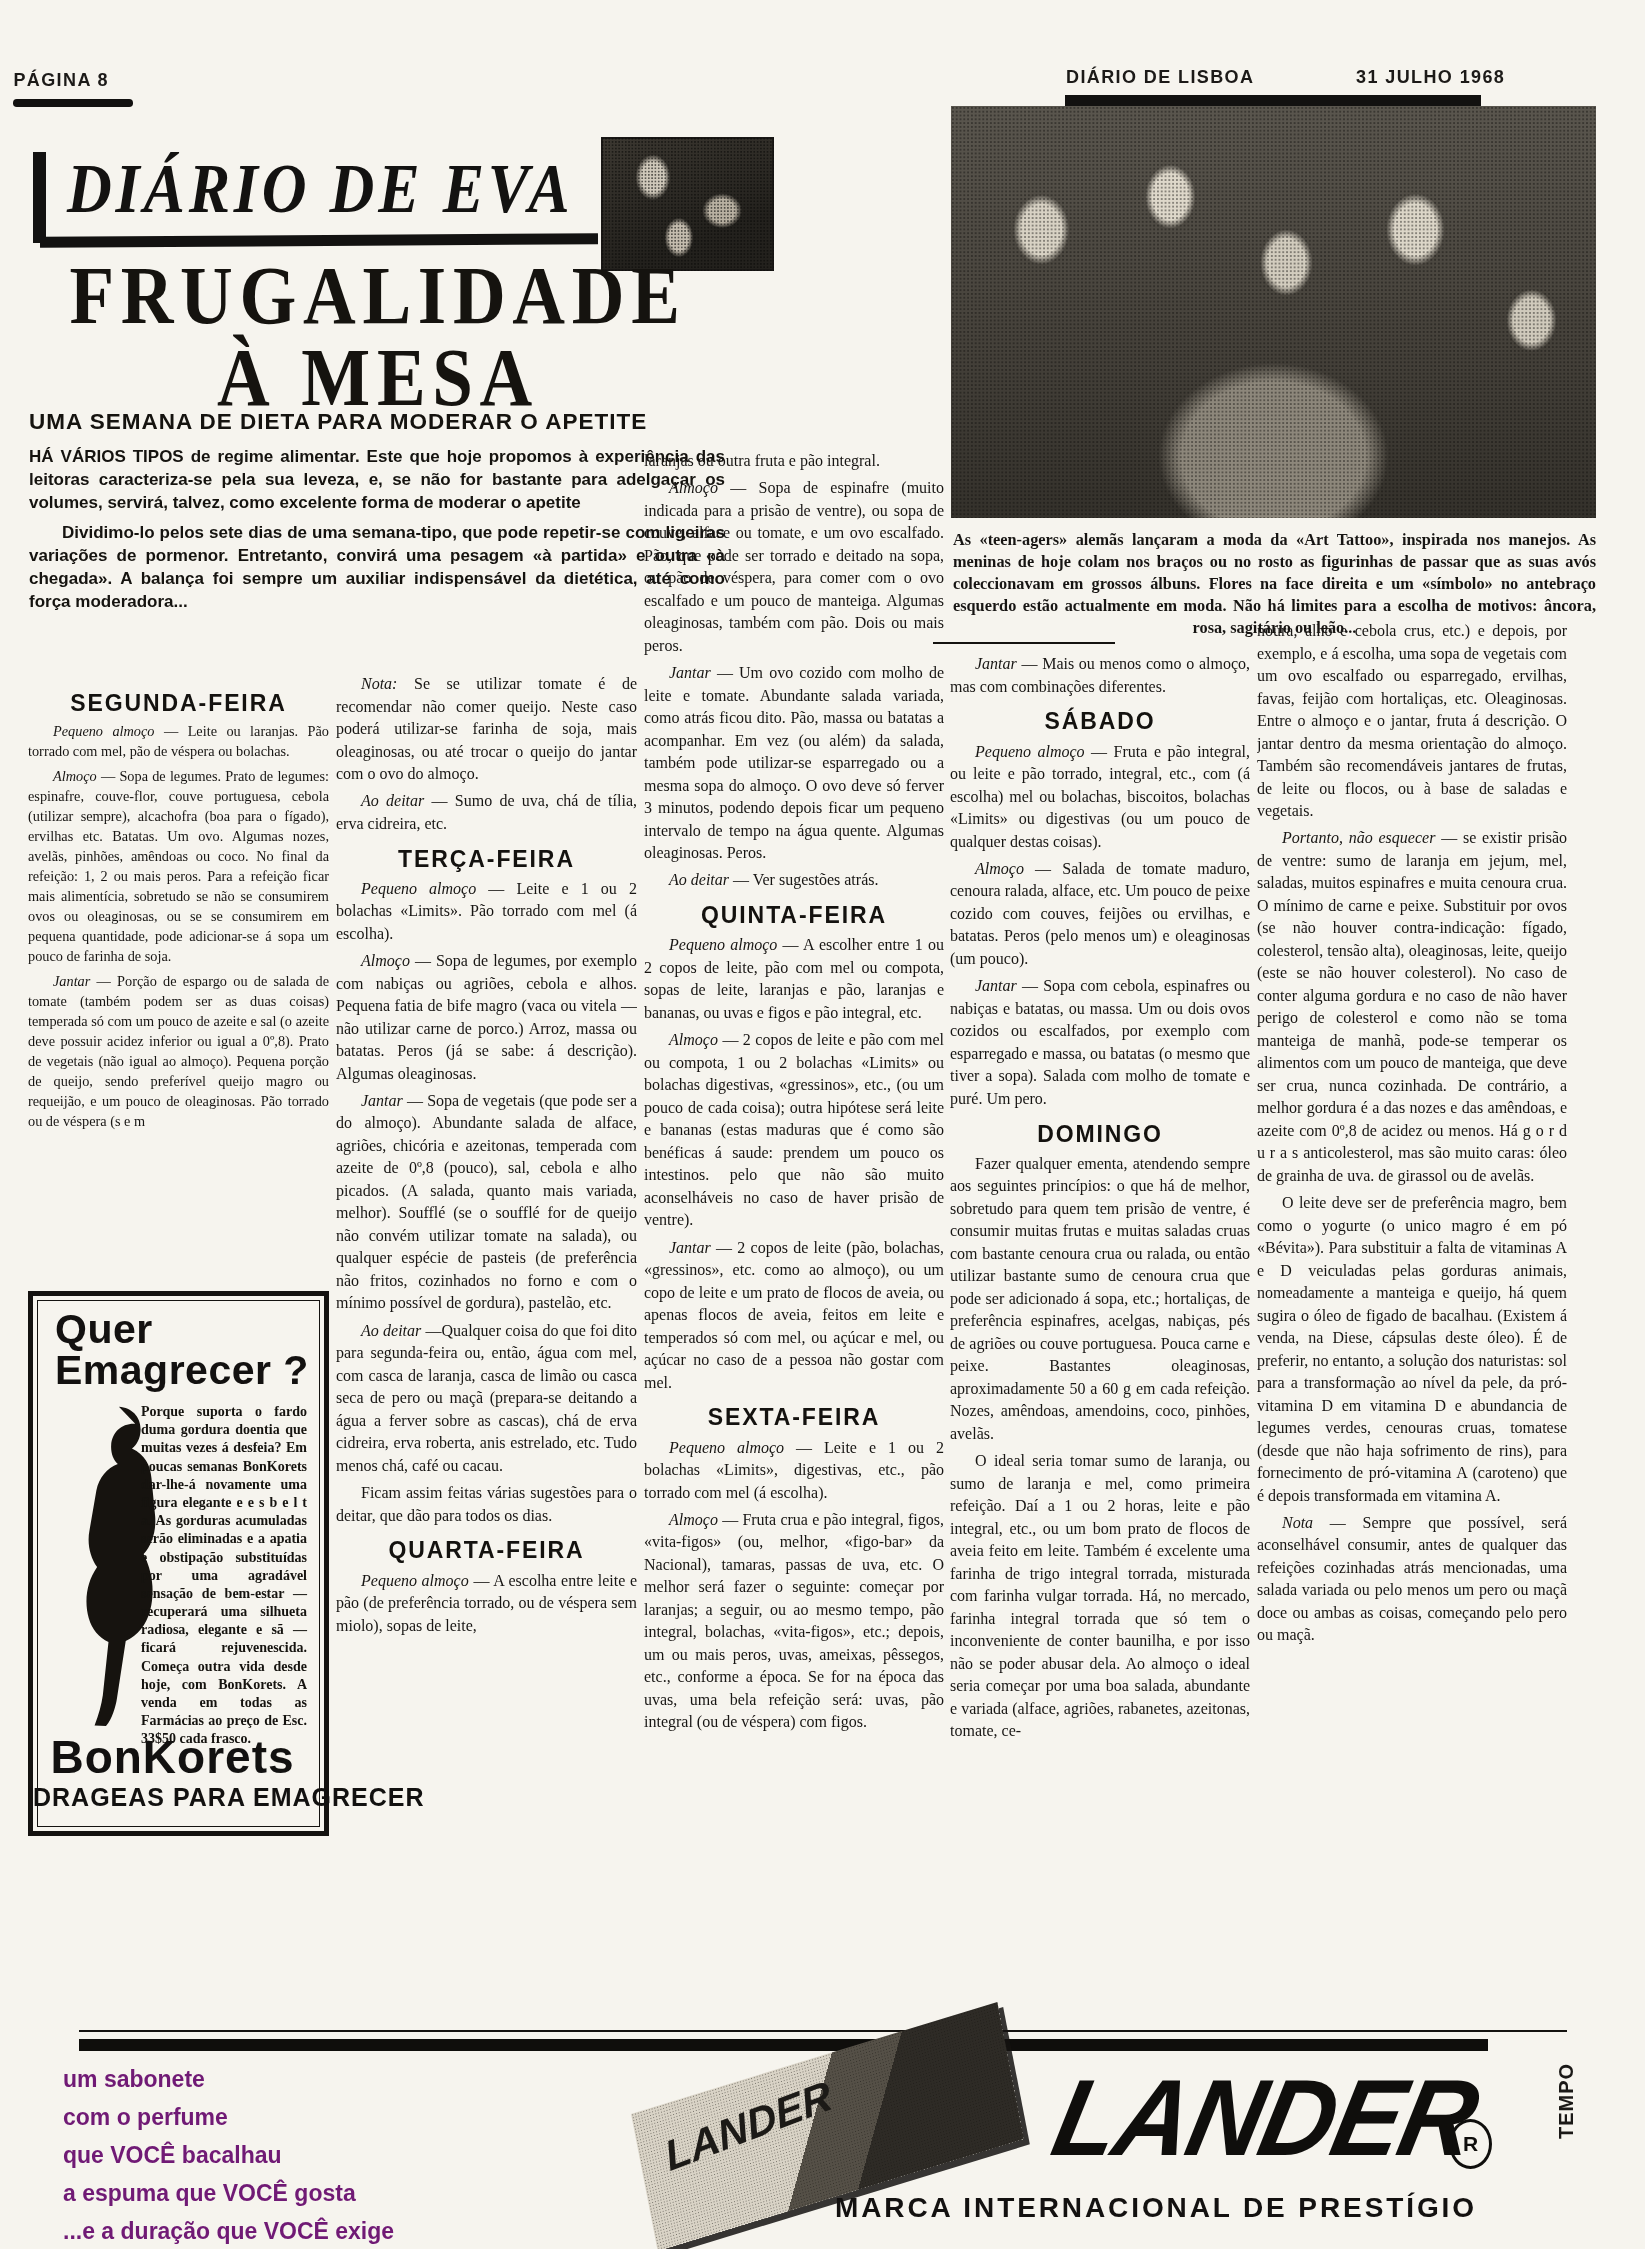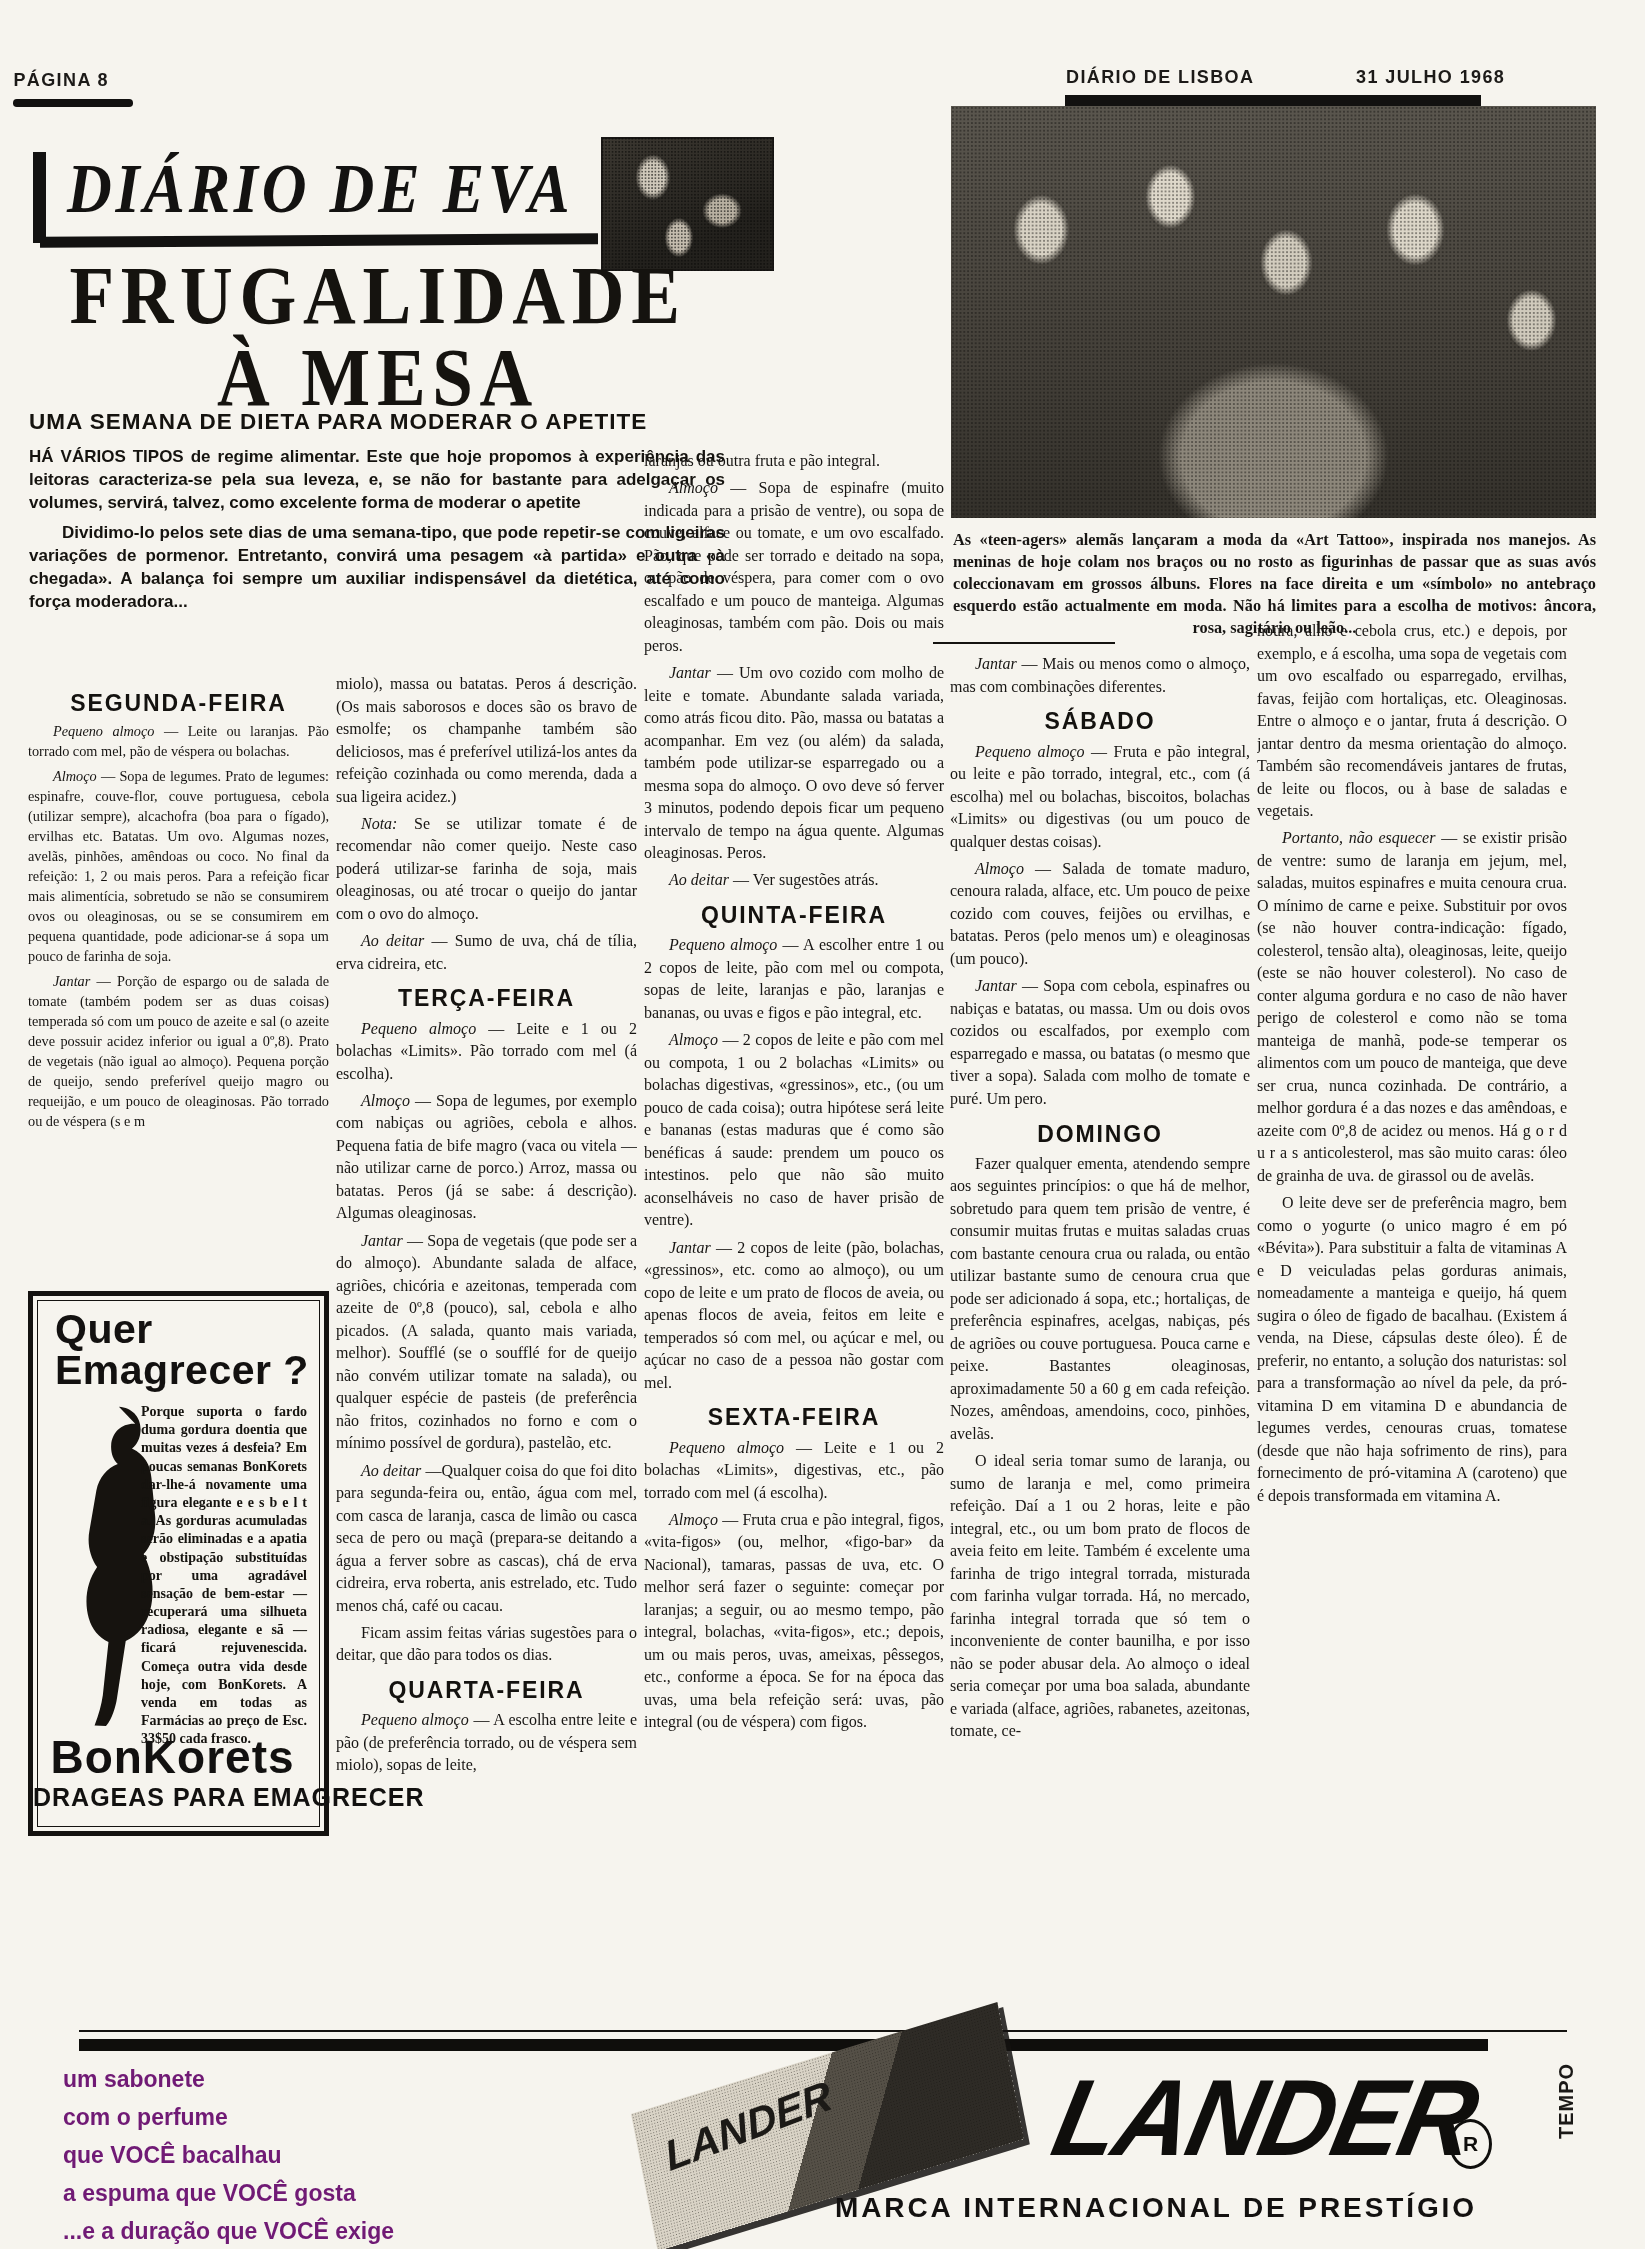--- a/index.html
+++ b/index.html
@@ -122,21 +122,20 @@
   <div class="abs caption" style="left:953px;top:529px;width:643px;">As «teen-agers» alemãs lançaram a moda da «Art Tattoo», inspirada nos manejos. As meninas de hoje colam nos braços ou no rosto as figurinhas de passar que as suas avós coleccionavam em grossos álbuns. Flores na face direita e um «símbolo» no antebraço esquerdo estão actualmente em moda. Não há limites para a escolha de motivos: âncora, rosa, sagitário ou leão...</div>
   <div class="abs cap-rule" style="left:933px;top:642px;width:182px;height:2.4px;"></div>
 
   <div id="col0" class="col" style="left:28px;top:681px;width:301px;height:598px;">
       <div class="day-heading">SEGUNDA-FEIRA</div>
       <p><span class="lead">Pequeno almoço </span>— Leite ou laranjas. Pão torrado com mel, pão de véspera ou bolachas.</p>
       <p><span class="lead">Almoço </span>— Sopa de legumes. Prato de legumes: espinafre, couve-flor, couve portuguesa, cebola (utilizar sempre), alcachofra (boa para o fígado), ervilhas etc. Batatas. Um ovo. Algumas nozes, avelãs, pinhões, amêndoas ou coco. No final da refeição: 1, 2 ou mais peros. Para a refeição ficar mais alimentícia, sobretudo se não se consumirem ovos ou oleaginosas, ou se se consumirem em pequena quantidade, pode adicionar-se á sopa um pouco de farinha de soja.</p>
       <p><span class="lead">Jantar </span>— Porção de espargo ou de salada de tomate (também podem ser as duas coisas) temperada só com um pouco de azeite e sal (o azeite deve possuir acidez inferior ou igual a 0º,8). Prato de vegetais (não igual ao almoço). Pequena porção de queijo, sendo preferível queijo magro ou requeijão, e um pouco de oleaginosas. Pão torrado ou de véspera (s e m</p>
     </div>
   <div id="col1" class="col" style="left:336px;top:673px;width:301px;height:1358px;">
-      <p class="noindent">miolo), massa ou batatas. Peros á descrição. (Os mais saborosos e doces são os bravo de esmolfe; os champanhe também são deliciosos, mas é preferível utilizá-los antes da refeição cozinhada ou como merenda, dada a sua ligeira acidez.)</p>
       <p><span class="lead">Nota: </span>Se se utilizar tomate é de recomendar não comer queijo. Neste caso poderá utilizar-se farinha de soja, mais oleaginosas, ou até trocar o queijo do jantar com o ovo do almoço.</p>
       <p><span class="lead">Ao deitar </span>— Sumo de uva, chá de tília, erva cidreira, etc.</p>
       <div class="day-heading">TERÇA-FEIRA</div>
       <p><span class="lead">Pequeno almoço </span>— Leite e 1 ou 2 bolachas «Limits». Pão torrado com mel (á escolha).</p>
       <p><span class="lead">Almoço </span>— Sopa de legumes, por exemplo com nabiças ou agriões, cebola e alhos. Pequena fatia de bife magro (vaca ou vitela — não utilizar carne de porco.) Arroz, massa ou batatas. Peros (já se sabe: á descrição). Algumas oleaginosas.</p>
       <p><span class="lead">Jantar </span>— Sopa de vegetais (que pode ser a do almoço). Abundante salada de alface, agriões, chicória e azeitonas, temperada com azeite de 0º,8 (pouco), sal, cebola e alho picados. (A salada, quanto mais variada, melhor). Soufflé (se o soufflé for de queijo não convém utilizar tomate na salada), ou qualquer espécie de pasteis (de preferência não fritos, cozinhados no forno e com o mínimo possível de gordura), pastelão, etc.</p>
       <p><span class="lead">Ao deitar </span>—Qualquer coisa do que foi dito para segunda-feira ou, então, água com mel, com casca de laranja, casca de limão ou casca seca de pero ou maçã (prepara-se deitando a água a ferver sobre as cascas), chá de erva cidreira, erva roberta, anis estrelado, etc. Tudo menos chá, café ou cacau.</p>
       <p>Ficam assim feitas várias sugestões para o deitar, que dão para todos os dias.</p>
       <div class="day-heading">QUARTA-FEIRA</div>
       <p><span class="lead">Pequeno almoço </span>— A escolha entre leite e pão (de preferência torrado, ou de véspera sem miolo), sopas de leite,</p>
@@ -161,20 +160,21 @@
       <p><span class="lead">Almoço </span>— Salada de tomate maduro, cenoura ralada, alface, etc. Um pouco de peixe cozido com couves, feijões ou ervilhas, e batatas. Peros (pelo menos um) e oleaginosas (um pouco).</p>
       <p><span class="lead">Jantar </span>— Sopa com cebola, espinafres ou nabiças e batatas, ou massa. Um ou dois ovos cozidos ou escalfados, por exemplo com esparregado e massa, ou batatas (o mesmo que tiver a sopa). Salada com molho de tomate e puré. Um pero.</p>
       <div class="day-heading">DOMINGO</div>
       <p>Fazer qualquer ementa, atendendo sempre aos seguintes princípios: o que há de melhor, sobretudo para quem tem prisão de ventre, é consumir muitas frutas e muitas saladas cruas com bastante cenoura crua ou ralada, ou então utilizar bastante sumo de cenoura crua que pode ser adicionado á sopa, etc.; hortaliças, de preferência espinafres, acelgas, nabiças, pés de agriões ou couve portuguesa. Pouca carne e peixe. Bastantes oleaginosas, aproximadamente 50 a 60 g em cada refeição. Nozes, amêndoas, amendoins, coco, pinhões, avelãs.</p>
       <p>O ideal seria tomar sumo de laranja, ou sumo de laranja e mel, como primeira refeição. Daí a 1 ou 2 horas, leite e pão integral, etc., ou um bom prato de flocos de aveia feito em leite. Também é excelente uma farinha de trigo integral torrada, misturada com farinha vulgar torrada. Há, no mercado, farinha integral torrada que só tem o inconveniente de conter baunilha, e por isso não se poder abusar dela. Ao almoço o ideal seria começar por uma boa salada, abundante e variada (alface, agriões, rabanetes, azeitonas, tomate, ce-</p>
     </div>
   <div id="col4" class="col" style="left:1257px;top:620px;width:310px;height:1378px;">
       <p class="noindent">noura, alho e cebola crus, etc.) e depois, por exemplo, e á escolha, uma sopa de vegetais com um ovo escalfado ou esparregado, ervilhas, favas, feijão com hortaliças, etc. Oleaginosas. Entre o almoço e o jantar, fruta á descrição. O jantar dentro da mesma orientação do almoço. Também são recomendáveis jantares de frutas, de leite ou flocos, ou à base de saladas e vegetais.</p>
       <p><span class="lead">Portanto, não esquecer </span>— se existir prisão de ventre: sumo de laranja em jejum, mel, saladas, muitos espinafres e muita cenoura crua. O mínimo de carne e peixe. Substituir por ovos (se não houver contra-indicação: fígado, colesterol, tensão alta), oleaginosas, leite, queijo (este se não houver colesterol). No caso de conter alguma gordura e no caso de não haver perigo de colesterol e como não se toma manteiga de manhã, pode-se temperar os alimentos com um pouco de manteiga, que deve ser crua, nunca cozinhada. De contrário, a melhor gordura é a das nozes e das amêndoas, e azeite com 0º,8 de acidez ou menos. Há g o r d u r a s anticolesterol, mas são muito caras: óleo de grainha de uva. de girassol ou de avelãs.</p>
       <p>O leite deve ser de preferência magro, bem como o yogurte (o unico magro é em pó «Bévita»). Para substituir a falta de vitaminas A e D veiculadas pelas gorduras animais, nomeadamente a manteiga e queijo, há quem sugira o óleo de figado de bacalhau. (Existem á venda, na Diese, cápsulas deste óleo). É de preferir, no entanto, a solução dos naturistas: sol para a transformação ao nível da pele, da pró-vitamina D em vitamina D e abundancia de legumes verdes, cenouras cruas, tomatese (desde que não haja sofrimento de rins), para fornecimento de pró-vitamina A (caroteno) que é depois transformada em vitamina A.</p>
+      <p><span class="lead">Nota </span>— Sempre que possível, será aconselhável consumir, antes de qualquer das refeições cozinhadas atrás mencionadas, uma salada variada ou pelo menos um pero ou maçã doce ou ambas as coisas, começando pelo pero ou maçã.</p>
     </div>
 
   <div class="abs bonk" style="left:28px;top:1291px;width:291px;height:535px;">
     <div class="bonk-inner"></div>
     <div class="abs bonk-head" style="left:22px;top:13.4px;">
       <span>Quer</span><br>
       <span>Emagrecer ?</span>
     </div>
     <svg class="abs" style="left:8.6px;top:100px;" width="124" height="335" viewBox="0 0 130 350">
       <path fill="#16130f" d="M72,10 c14,0 24,10 24,24 c0,8 -3,15 -8,19 c14,6 20,16 22,30 l6,40 c2,16 -2,30 -10,40 c10,18 14,38 10,58 c-3,16 -12,28 -24,34 l-6,60 c-1,10 -4,22 -10,30 l-12,0 c4,-12 6,-22 7,-32 l3,-56 c-10,-4 -18,-12 -22,-24 c-6,-18 -4,-38 6,-54 c-8,-10 -12,-24 -10,-38 l5,-42 c2,-14 10,-24 21,-29 c-5,-4 -8,-11 -8,-19 c0,-14 10,-24 24,-24 z" transform="rotate(3 65 175)"></path>

